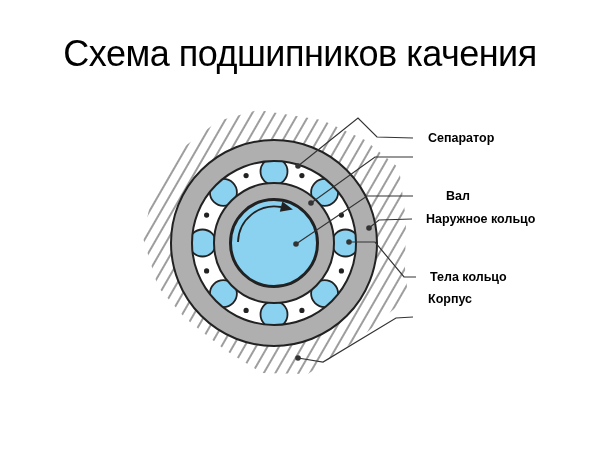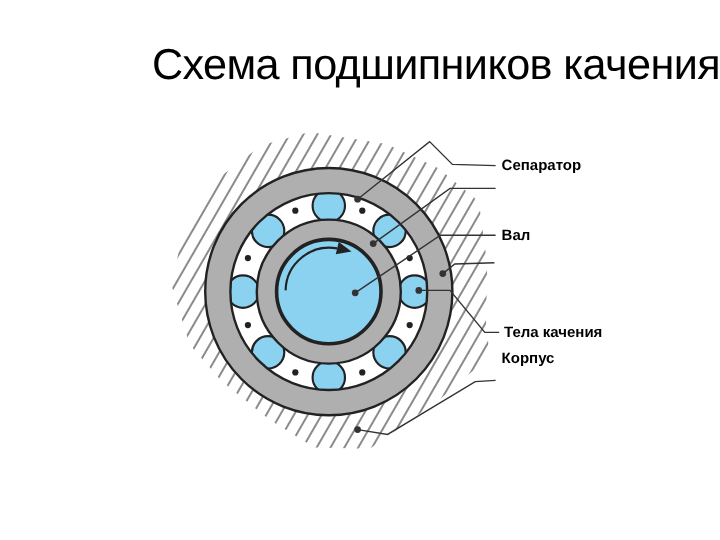--- a/index.html
+++ b/index.html
@@ -10,21 +10,21 @@
   .slide {
     position: relative;
     width: 600px; height: 450px;
     background: var(--background, #fff);
     overflow: hidden;
   }
   .title {
     position: absolute;
     top: 33px; left: 0; width: 100%;
     margin: 0;
-    text-align: right;
+    text-align: center;
     font-size: 36px;
     font-weight: 400;
     letter-spacing: -0.5px;
     color: var(--text, #000);
   }
   .diagram-svg {
     position: absolute;
     top: 0; left: 0;
   }
   
@@ -41,20 +41,21 @@
   .anchor { fill: var(--leader-line, #111); }
   
   .callout {
     position: absolute;
     transform: translateY(-50%);
     font-size: 12.5px;
     font-weight: 600;
     color: var(--text, #000);
     white-space: nowrap;
     line-height: 1;
+    margin-left: 10px;
   }
 </style>
 </head>
 <body>
 
 <div class="slide">
 
   <h1 class="title">Схема подшипников качения</h1>
 
   <svg class="diagram-svg" width="600" height="450" viewBox="0 0 600 450">
@@ -118,17 +119,18 @@
 
       <polyline class="leader" points="349,242 375,242 404,277 416,277"></polyline>
       <circle class="anchor" cx="349" cy="242" r="2.8"></circle>
 
       <polyline class="leader" points="298,358 323,362 396,318 413,317"></polyline>
       <circle class="anchor" cx="298" cy="358" r="2.8"></circle>
     </g>
   </svg>
 
   <div class="callout" style="left:418px; top:138px;">Сепаратор</div>
-  <div class="callout" style="left:418px; top:196px;">Вал</div>
-  <div class="callout" style="left:420px; top:277px;">Тела качения</div>
+  <div class="callout" style="left:436px; top:196px;">Вал</div>
+  <div class="callout" style="left:416px; top:219px;">Наружное кольцо</div>
+  <div class="callout" style="left:420px; top:277px;">Тела кольцо</div>
   <div class="callout" style="left:418px; top:299px;">Корпус</div>
 
 </div>
 
 </body></html>

